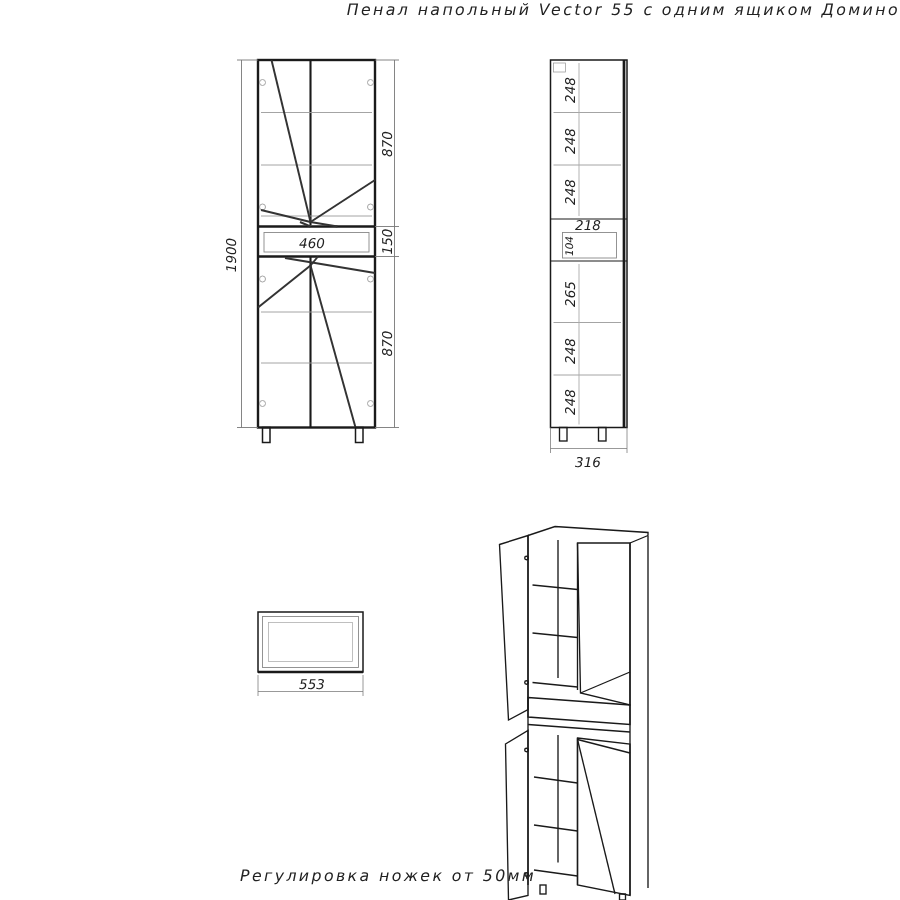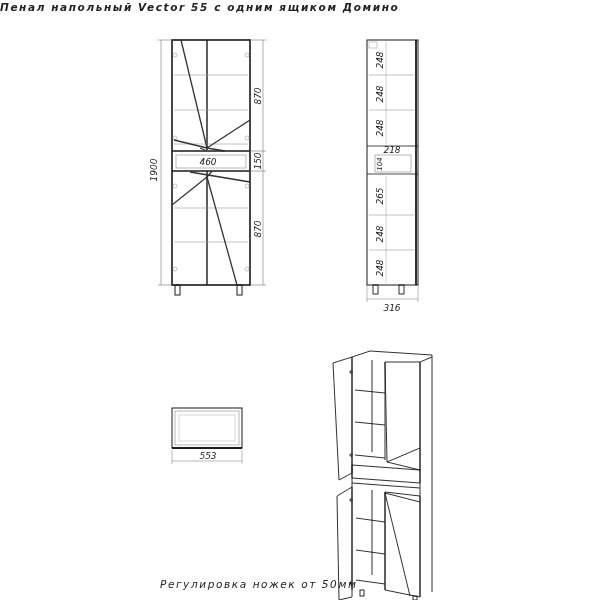--- a/index.html
+++ b/index.html
@@ -1,17 +1,17 @@
 <!DOCTYPE html>
 <html><head>
 <meta charset="utf-8">
 <style>
   html, body { margin:0; padding:0; background:#ffffff; }
   body { width:600px; height:600px; position:relative; overflow:hidden; font-family:"DejaVu Sans", sans-serif; }
-  .title { position:absolute; left:0; top:1px; width:600px; text-align:left; font-size:10.5px; font-style:italic; color:#222; letter-spacing:1.6px; white-space:nowrap;font-weight:bold; }
+  .title { position:absolute; left:0; top:1px; width:600px; text-align:right; font-size:10.5px; font-style:italic; color:#222; letter-spacing:1.6px; white-space:nowrap; }
   .caption { position:absolute; left:160px; top:578px; font-size:10.5px; font-style:italic; color:#222; letter-spacing:1.6px; white-space:nowrap;text-align:center; }
   svg { position:absolute; left:0; top:0; }
   .dim { font-family:"DejaVu Sans", sans-serif; font-style:italic; font-size:9px; fill:#222; }
 </style>
 </head>
 <body>
 
 <div class="title">Пенал напольный Vector 55 с одним ящиком Домино</div>
 
 <svg width="600" height="600" viewBox="0 0 600 600">

